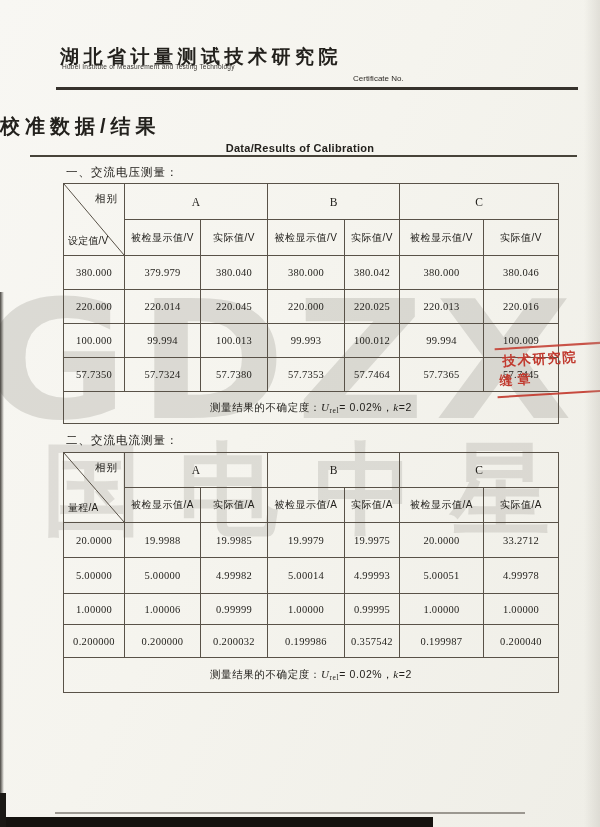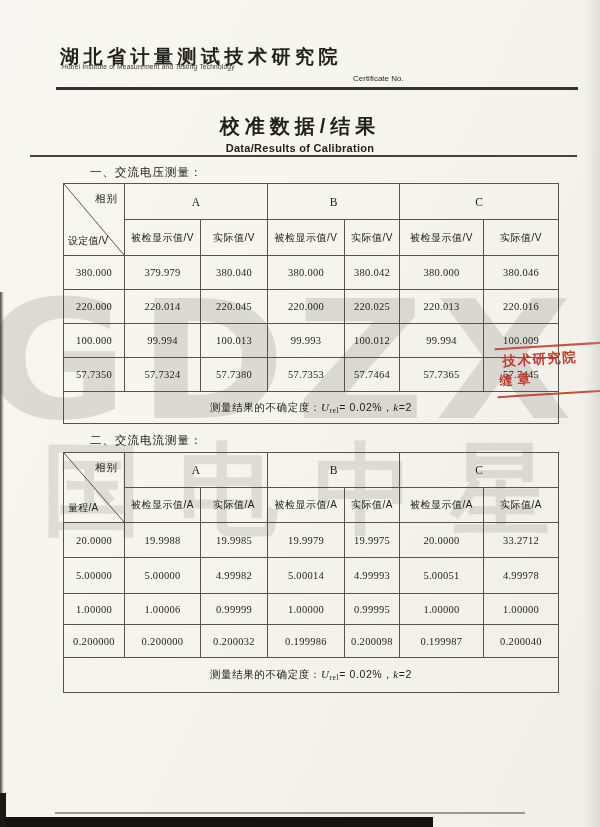--- a/index.html
+++ b/index.html
@@ -23,25 +23,25 @@
 
   
   .org-cn { left:60px; top:44px; font-size:19px; font-weight:bold; letter-spacing:4.5px; white-space:nowrap; z-index:1; }
   .org-en { left:62px; top:63px; font-size:6.6px; color:#3a3733; letter-spacing:.2px; z-index:1; }
   .cert-line { left:352px; top:57px; font-size:11px; z-index:1; white-space:nowrap; }
   .cert-no { font-family:"Liberation Serif",serif; font-size:12.5px; padding:0 4px; border-bottom:1.3px solid #2c2924; letter-spacing:.5px; }
   .cert-en { left:353px; top:74px; font-size:8px; color:#2e2b27; z-index:1; }
   .rule-thick { left:56px; top:87px; width:522px; height:3.2px; background:#36322c; z-index:1; }
 
   
-  .doc-title { left:0; top:113px; width:600px; text-align:center; font-size:20px; font-weight:bold; letter-spacing:5px; z-index:1; }
+  .doc-title { left:0; top:113px; width:600px; text-align:left; font-size:20px; font-weight:bold; letter-spacing:5px; z-index:1; }
   .doc-subtitle { left:0; top:142px; width:600px; text-align:center; font-size:11px; font-weight:bold; letter-spacing:.3px; z-index:1; }
   .rule-thin { left:30px; top:155px; width:547px; height:1.6px; background:#474339; z-index:1; }
 
-  .sec-heading { font-size:11.5px; letter-spacing:1px; z-index:1; white-space:nowrap;margin-left:24px; }
+  .sec-heading { font-size:11.5px; letter-spacing:1px; z-index:1; white-space:nowrap; }
 
   
   table.cal { position:absolute; border-collapse:collapse; table-layout:fixed; z-index:1; }
   table.cal td { border:1px solid #595248; text-align:center; vertical-align:middle; padding:0; overflow:hidden; }
   .hdr-phase { font-family:"Liberation Serif",serif; font-size:11.5px; }
   .hdr-sub { font-size:10px; letter-spacing:.5px; }
   .num { font-family:"Liberation Serif",serif; font-size:10.5px; letter-spacing:.3px; color:#1f1d19; }
   tr.h36{height:36px} tr.h35{height:35px} tr.h34{height:34px} tr.h33{height:33px}
   tr.h32{height:32px} tr.h31{height:31px}
   td.corner { position:relative; }
@@ -223,21 +223,21 @@
         <td class="num">1.00000</td>
         <td class="num">0.99995</td>
         <td class="num">1.00000</td>
         <td class="num">1.00000</td>
       </tr>
       <tr class="h33">
         <td class="num">0.200000</td>
         <td class="num">0.200000</td>
         <td class="num">0.200032</td>
         <td class="num">0.199986</td>
-        <td class="num">0.200098</td>
+        <td class="num">0.357542</td>
         <td class="num">0.199987</td>
         <td class="num">0.200040</td>
       </tr>
       <tr class="h35">
         <td class="unc" colspan="7">
           <span>测量结果的不确定度：</span><span class="u-var">U</span><span class="u-sub">rel</span><span>= 0.02%，</span><span class="u-var">k</span><span>=2</span>
         </td>
       </tr>
     </tbody>
   </table>

